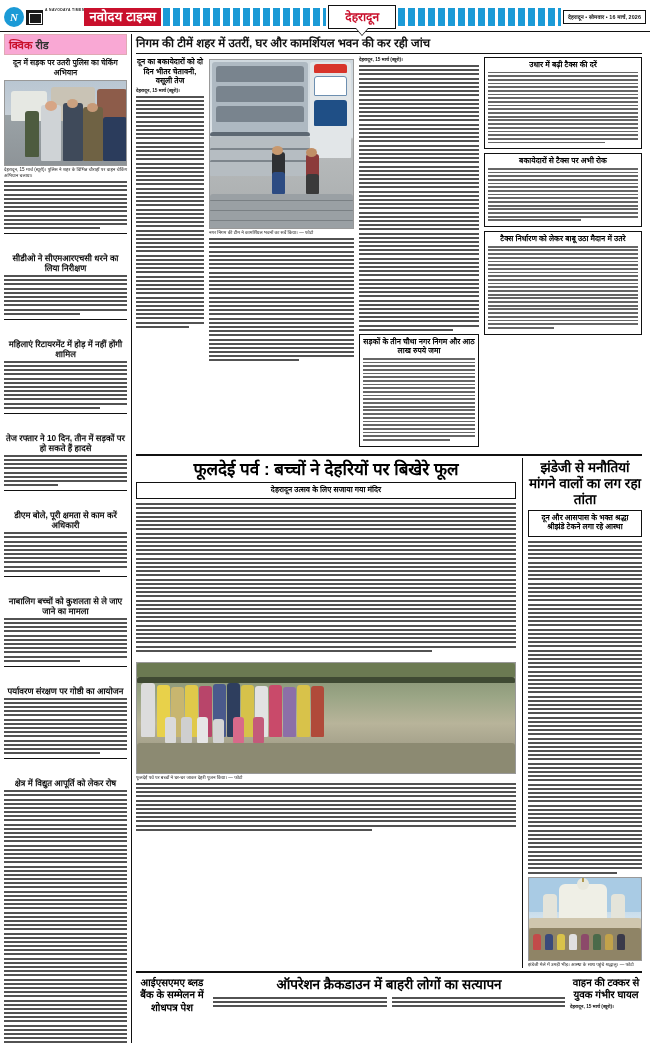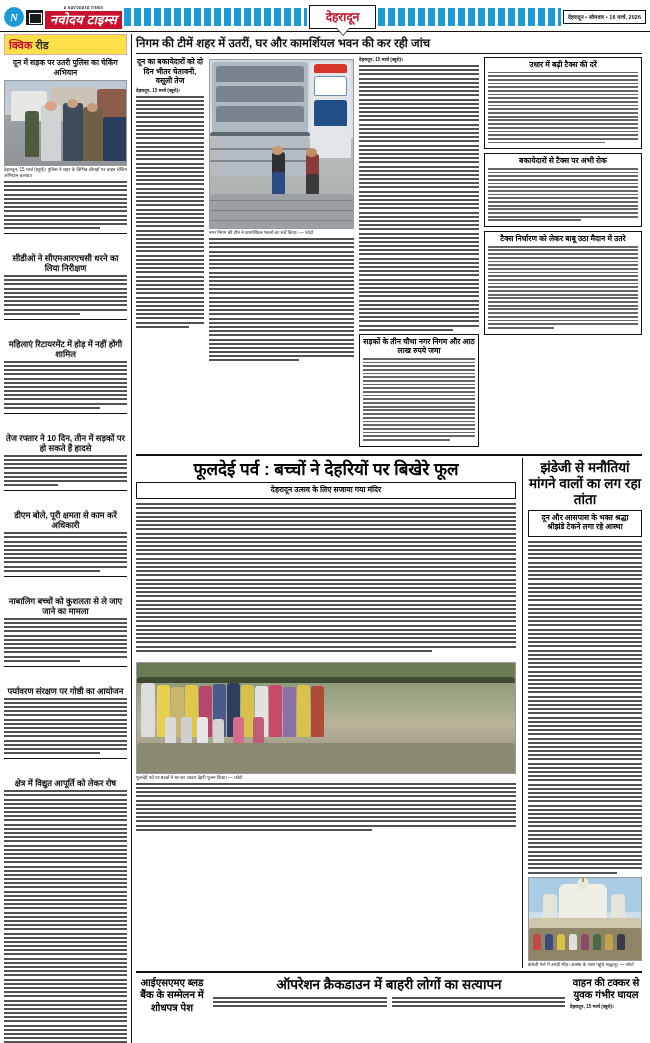--- a/index.html
+++ b/index.html
@@ -33,21 +33,21 @@
     display: flex; align-items: center; justify-content: center;
     font-family: "Liberation Serif", serif;
   }
   .logo-flag {
     width: 17px; height: 15px; background: #1a1a1a; position: relative;
   }
   .logo-flag::after{
     content:""; position:absolute; left:3px; top:3px; width:11px; height:9px;
     border:1px solid #fff;
   }
-  .logo-name-wrap { display: flex; flex-direction: column; font-style: italic; }
+  .logo-name-wrap { display: flex; flex-direction: row; }
   .logo-tagline {
     font-size: 3.4px; letter-spacing: .4px; color: #222; text-align: center;
     line-height: 5px; font-weight: bold;
   }
   .logo-name {
     background: #c9102c; color: #fff; font-weight: bold;
     font-size: 13px; line-height: 15px; padding: 1px 5px 2px 5px;
     letter-spacing: .2px; white-space: nowrap;
   }
   .bar-strip {
@@ -84,21 +84,21 @@
     width: 650px;
     padding: 2px 4px 0 4px;
     gap: 0;
   }
   .col-left { width: 128px; flex: 0 0 128px; padding-right: 4px; border-right: 1px solid #111; }
   .col-main { flex: 1 1 auto; padding: 0 4px; }
 
   
   .quick-read {
     border: 1px solid #e0a9b4;
-    background: #fde047;
+    background: #f9a8d4;
     padding: 2px 4px;
     margin-bottom: 3px;
   }
   .quick-read .qr-title {
     font-size: 11px; font-weight: bold; color: #c9102c;
   }
   .quick-read .qr-title .qr-sub { color: #333; font-weight: bold; }
 
   .kicker {
     font-size: 7.6px; font-weight: bold; color: #111;

